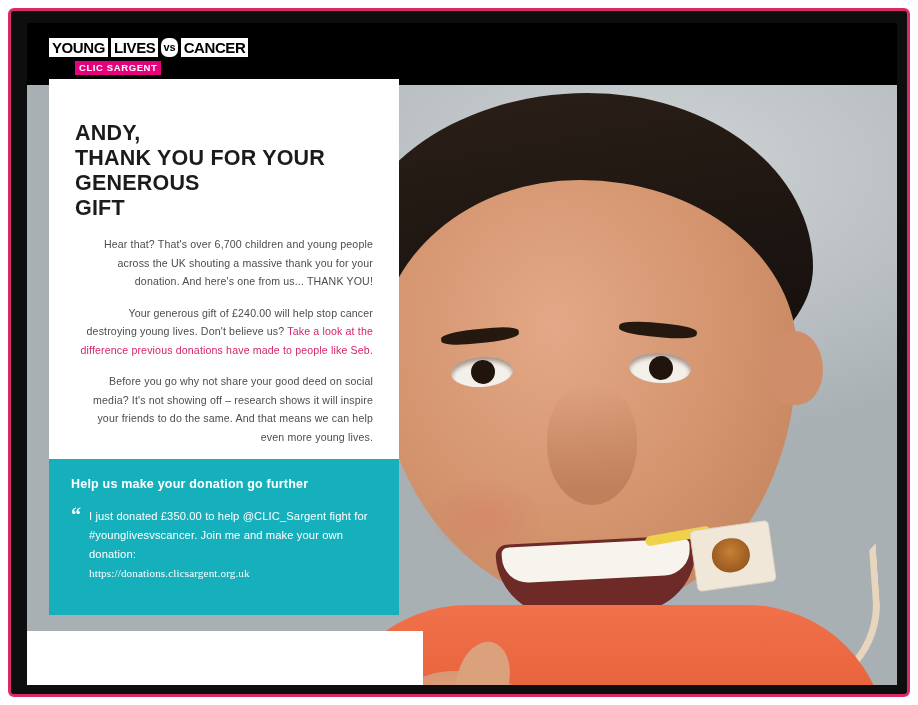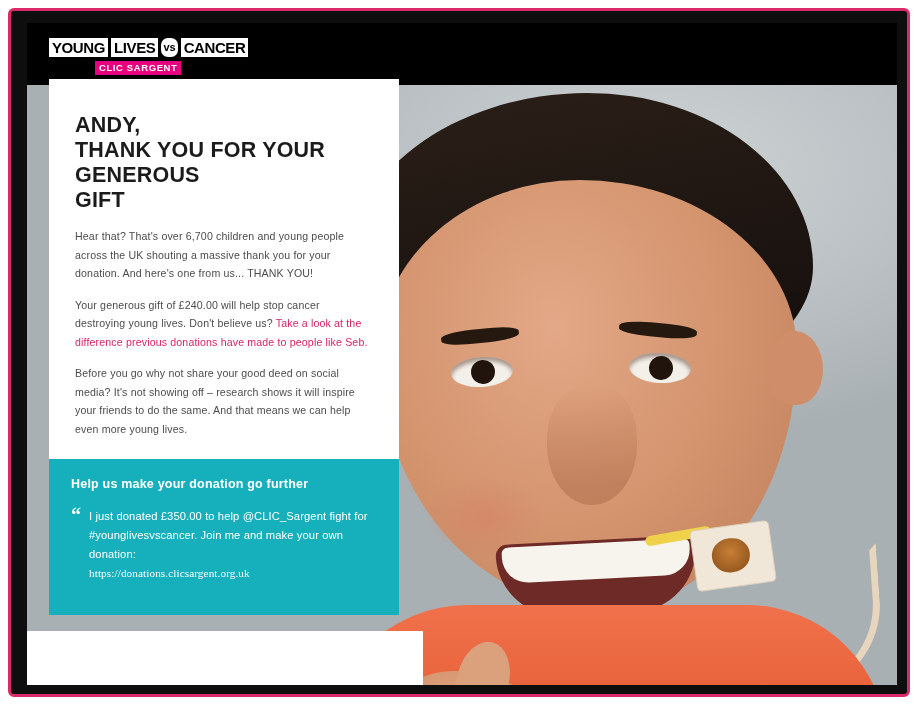--- a/index.html
+++ b/index.html
@@ -82,21 +82,21 @@
     color: #000000;
     font-weight: bold;
     font-size: 11px;
     line-height: 19px;
     padding: 0 2px;
     text-transform: lowercase;
     border-radius: 7px;
   }
   .logo-sub {
     margin-top: 2px;
-    margin-left: 46px;
+    margin-left: 26px;
     background: #e6007e;
     color: #ffffff;
     display: inline-block;
     font-size: 9.5px;
     font-weight: bold;
     letter-spacing: 0.6px;
     padding: 1px 4px 2px 4px;
     text-transform: uppercase;
   }
 
@@ -288,35 +288,36 @@
     position: absolute;
     left: 22px;
     top: 56px;
     width: 350px;
     height: 380px;
     background: #ffffff;
     box-sizing: border-box;
     padding: 26px 26px 10px 26px;
   }
   .headline {
-    margin: 8px 0 14px 0;
+    margin: 16px 0 14px 0;
     font-family: "Liberation Sans", sans-serif;
     font-weight: bold;
     font-size: 21.5px;
     line-height: 25px;
     letter-spacing: 0.2px;
     color: #1b1b1b;
     text-transform: uppercase;
   }
   .body-copy {
     margin: 0 0 13px 0;
     font-size: 10.6px;
     line-height: 18.5px;
     color: #4c4c4c;
     letter-spacing: 0.15px;
+    text-align: right;
   }
   .body-copy a {
     color: #d6236a;
     text-decoration: none;
   }
 
   
   .share-panel {
     position: absolute;
     left: 22px;

